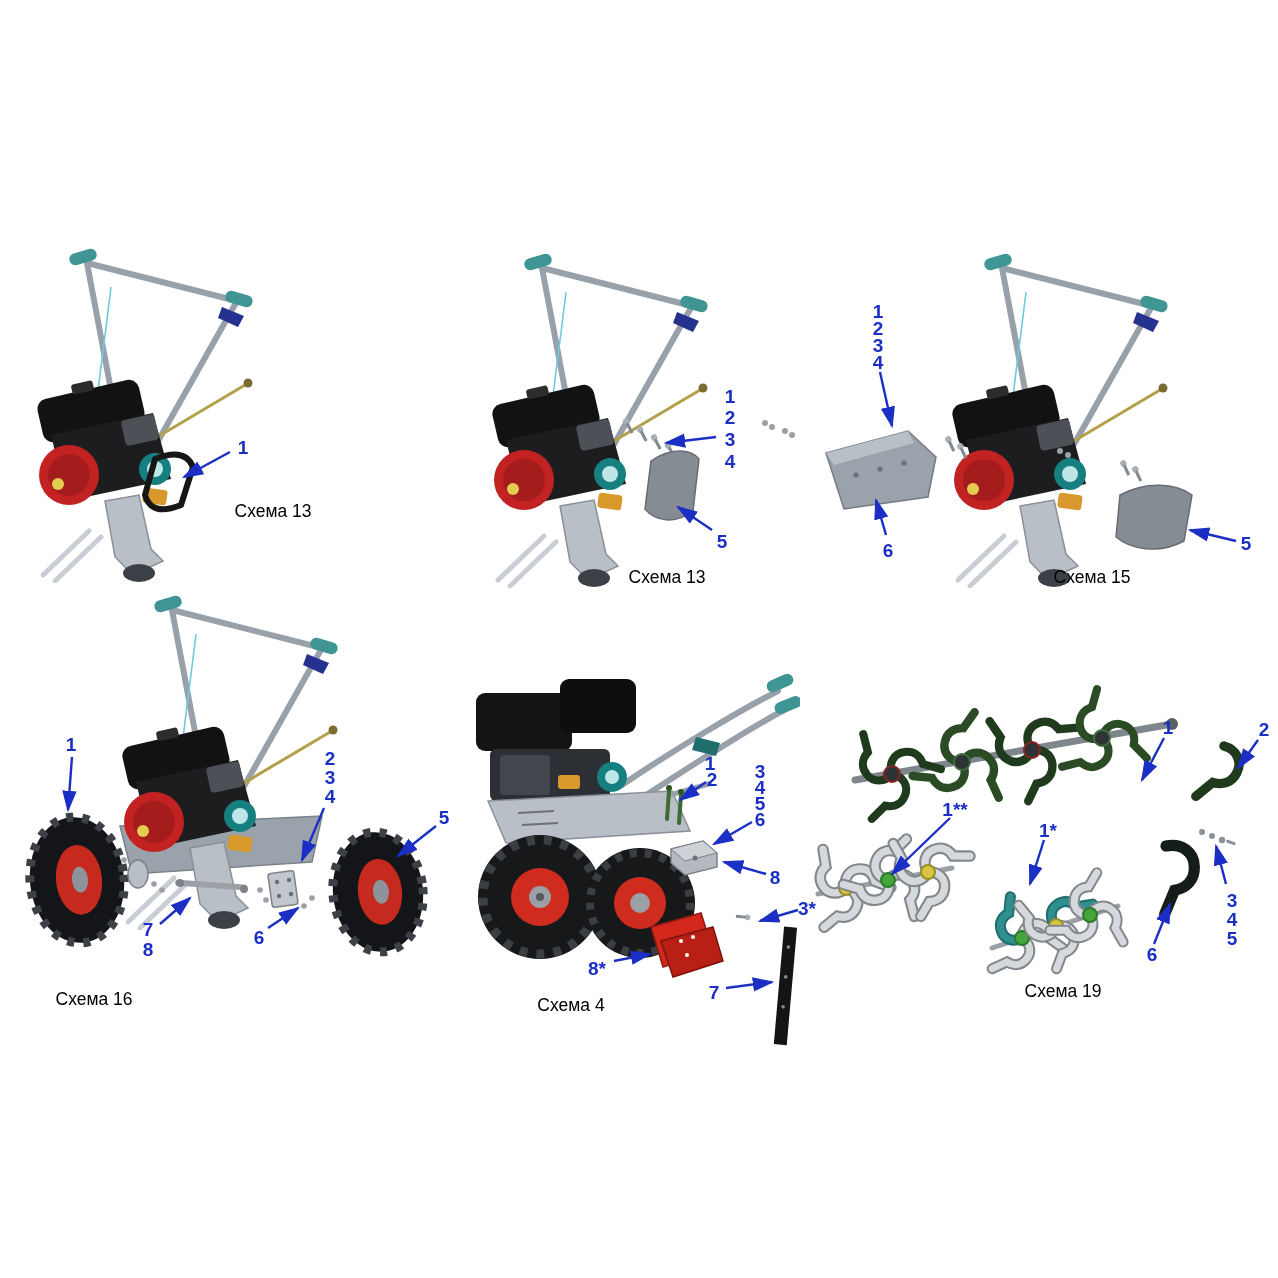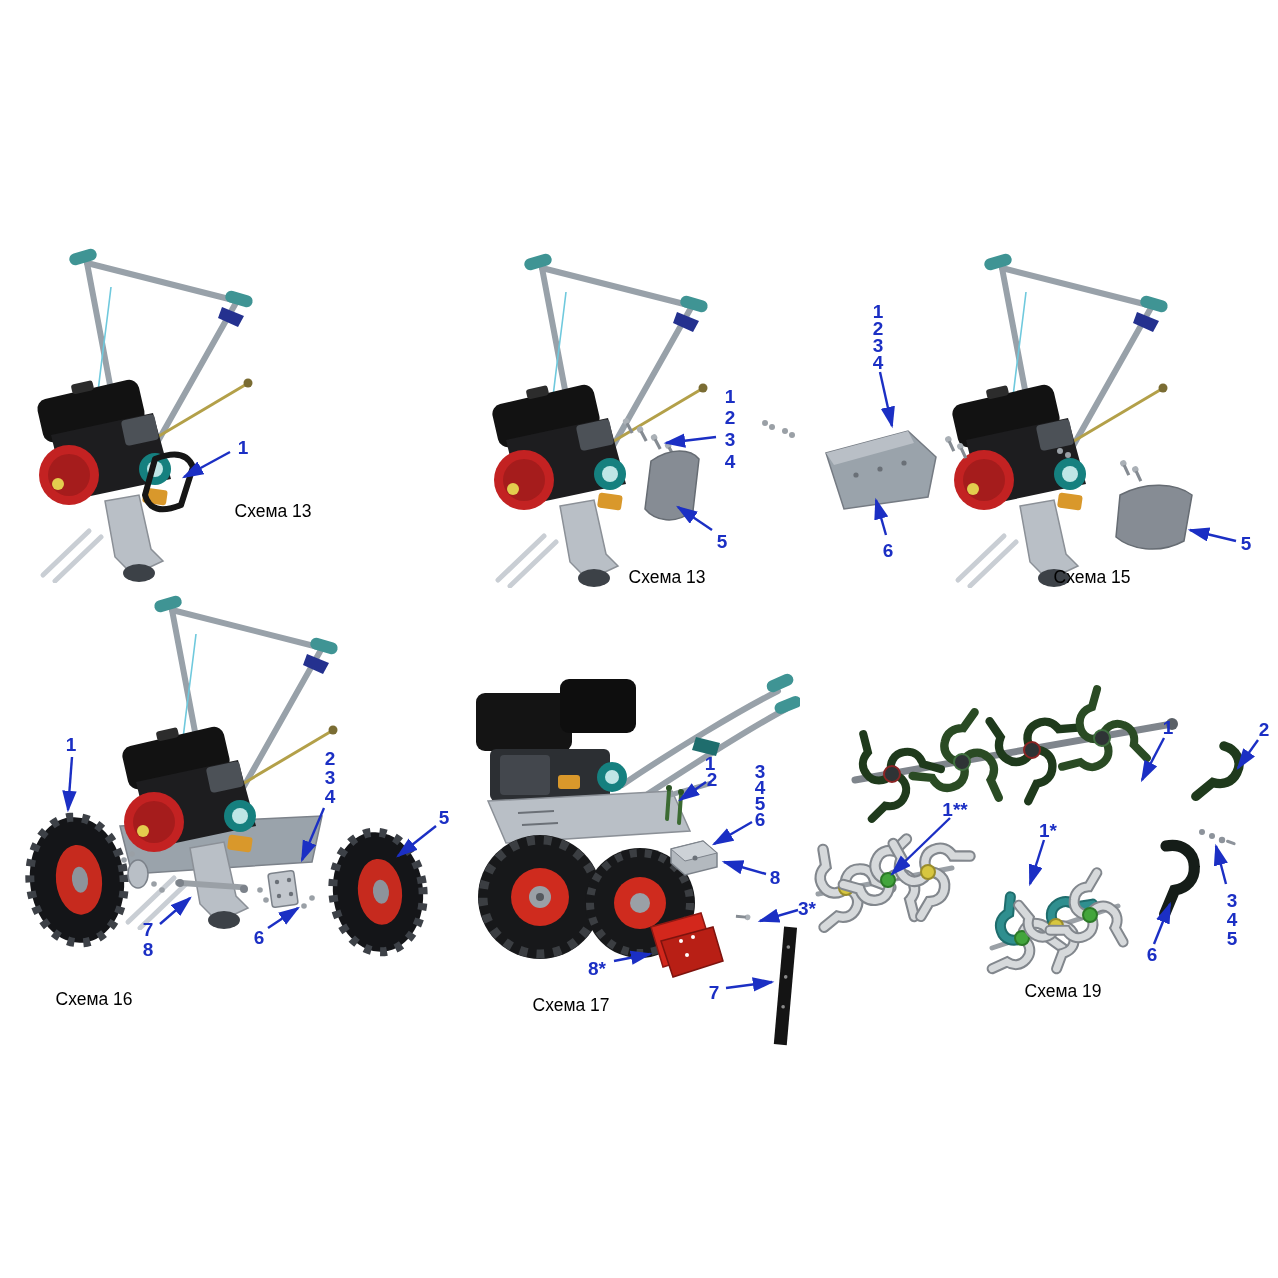--- a/index.html
+++ b/index.html
@@ -530,16 +530,16 @@
   <div class="callout" style="left:1048px;top:830px">1*</div>
   <div class="callout" style="left:1232px;top:900px">3</div>
   <div class="callout" style="left:1232px;top:919px">4</div>
   <div class="callout" style="left:1232px;top:938px">5</div>
   <div class="callout" style="left:1152px;top:954px">6</div>
 
   <div class="scheme-label" style="left:273px;top:512px">Схема 13</div>
   <div class="scheme-label" style="left:667px;top:578px">Схема 13</div>
   <div class="scheme-label" style="left:1092px;top:578px">Схема 15</div>
   <div class="scheme-label" style="left:94px;top:1000px">Схема 16</div>
-  <div class="scheme-label" style="left:571px;top:1006px">Схема 17</div>
+  <div class="scheme-label" style="left:571px;top:1006px">Схема 4</div>
   <div class="scheme-label" style="left:1063px;top:992px">Схема 19</div>
 
 </div>
 
 </body></html>

